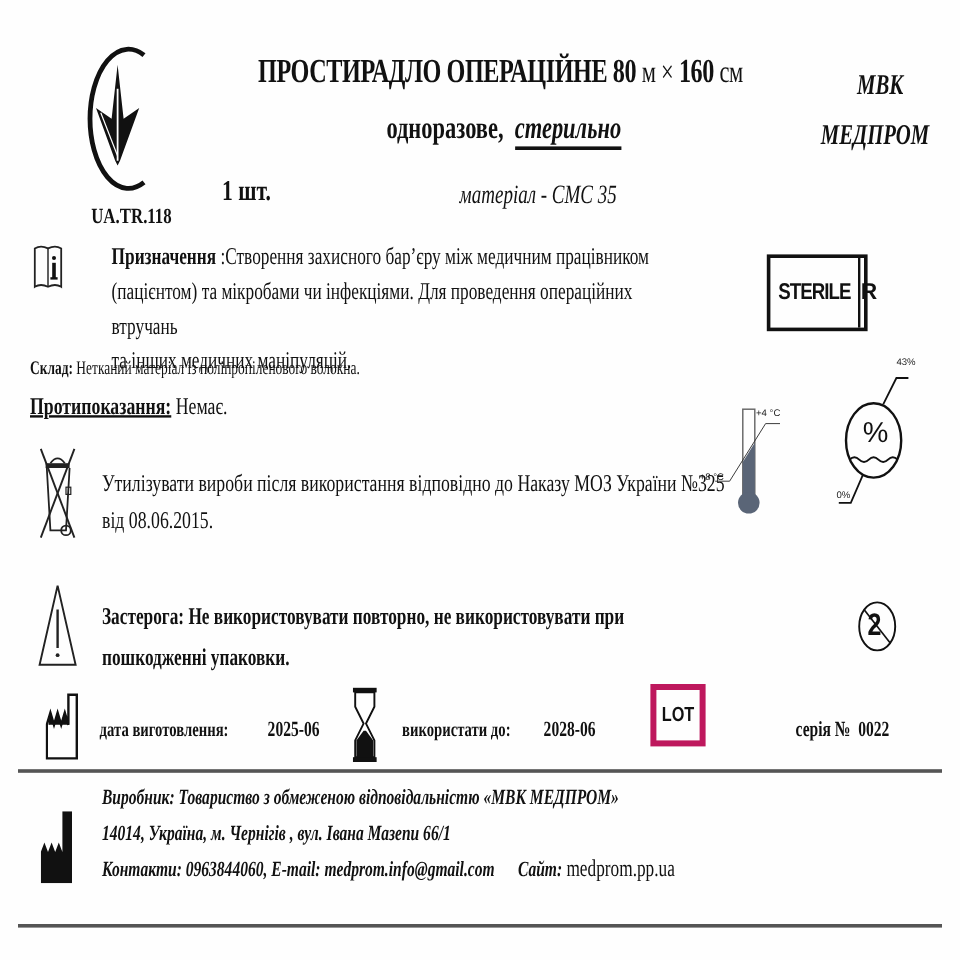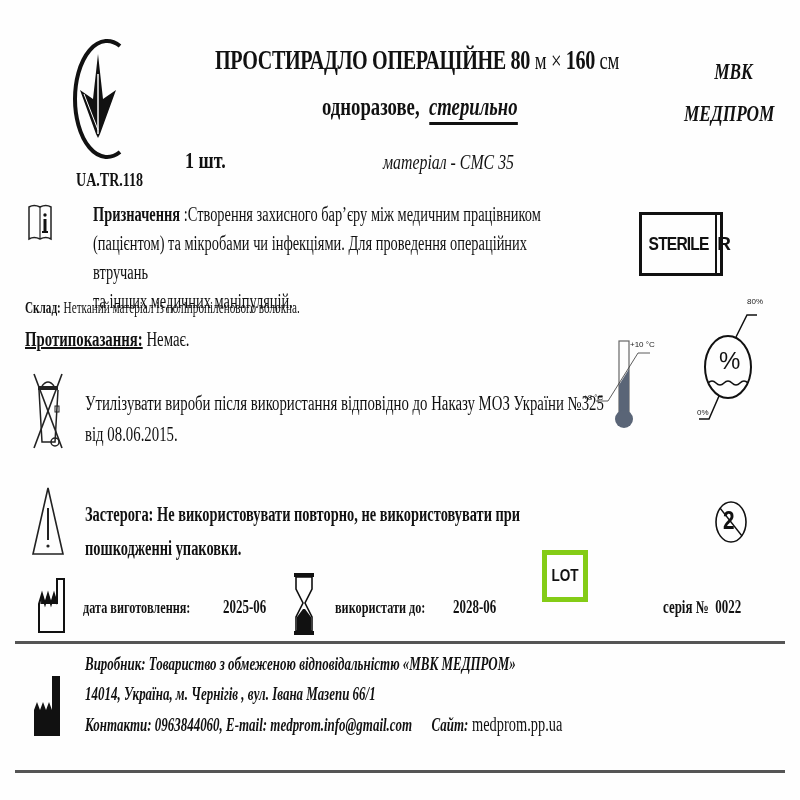--- a/index.html
+++ b/index.html
@@ -34,21 +34,21 @@
     .hr { height: 3px; background: #555; left: 15px; width: 770px; }
 
     .mfr { left: 85px; top: 649px; font-size: 18px; line-height: 30px; font-style: italic; font-weight: bold; transform: scaleX(0.72); transform-origin: left top; white-space: nowrap; }
     .mfr .site { font-style: normal; font-weight: normal; font-size: 20px; }
 
     .sterile-box { left: 639px; top: 212px; width: 84px; height: 64px; border: 3px solid #111; display: flex; }
     .sterile-box .s1 { flex: 0 0 59px; border-right: 2px solid #111; display: flex; align-items: center; font-family: "Liberation Sans", sans-serif; font-weight: bold; font-size: 19px; letter-spacing: -1px; }
     .sterile-box .s1 span { transform: scaleX(0.82); display: inline-block; }
     .sterile-box .s2 { flex: 1; display: flex; align-items: center; justify-content: center; font-family: "Liberation Sans", sans-serif; font-weight: bold; font-size: 19px; }
 
-    .lot-box { left: 542px; top: 550px; width: 46px; height: 52px; border: 5px solid #84cc16; display: flex; align-items: center; justify-content: center; font-family: "Liberation Sans", sans-serif; font-weight: bold; font-size: 17px; }
+    .lot-box { left: 542px; top: 570px; width: 46px; height: 52px; border: 5px solid #be185d; display: flex; align-items: center; justify-content: center; font-family: "Liberation Sans", sans-serif; font-weight: bold; font-size: 17px; }
     .lot-box span { transform: scaleX(0.8); display: inline-block; }
 
     .tiny { font-family: "Liberation Sans", sans-serif; font-size: 8px; color: #222; white-space: nowrap; }
   </style>
 </head>
 <body>
 
 <div class="abs" style="left:68px; top:34px; width:60px; height:130px;">
   <svg width="60" height="130" viewBox="0 0 60 130">
     <path d="M52 12 A32 58 0 1 0 52 118" fill="none" stroke="#111" stroke-width="4"></path>
@@ -108,33 +108,33 @@
   <span class="lbl">Протипоказання:</span><span>  Немає.</span>
 </div>
 
 <div class="abs" style="left:580px; top:335px; width:90px; height:100px;">
   <svg width="90" height="100" viewBox="0 0 90 100">
     <rect x="39" y="6" width="10" height="74" fill="none" stroke="#666" stroke-width="1.2"></rect>
     <path d="M39 50 L49 34 L49 80 L39 80 Z" fill="#5a6577"></path>
     <circle cx="44" cy="84" r="9" fill="#5a6577"></circle>
     <polyline points="16,66 28,66 58,18 70,18" fill="none" stroke="#333" stroke-width="0.8"></polyline>
   </svg>
-  <span class="abs tiny" style="left:50px; top:5px;">+10 °C</span>
+  <span class="abs tiny" style="left:50px; top:5px;">+4 °C</span>
   <span class="abs tiny" style="left:3px; top:58px;">+8 °C</span>
 </div>
 
 <div class="abs" style="left:695px; top:295px; width:80px; height:135px;">
   <svg width="80" height="135" viewBox="0 0 80 135">
     <ellipse cx="33" cy="72" rx="23" ry="31" fill="none" stroke="#111" stroke-width="2"></ellipse>
     <path d="M13 88 Q17 84 21 88 Q25 92 29 88 Q33 84 37 88 Q41 92 45 88 Q49 84 53 88" fill="none" stroke="#111" stroke-width="1.6"></path>
     <polyline points="41,42 52,20 62,20" fill="none" stroke="#111" stroke-width="1.5"></polyline>
     <polyline points="24,101 14,124 4,124" fill="none" stroke="#111" stroke-width="1.5"></polyline>
   </svg>
   <span class="abs" style="left:24px; top:52px; font-family:'Liberation Sans',sans-serif; font-size:24px;">%</span>
-  <span class="abs tiny" style="left:52px; top:2px;">80%</span>
+  <span class="abs tiny" style="left:52px; top:2px;">43%</span>
   <span class="abs tiny" style="left:2px; top:113px;">0%</span>
 </div>
 
 <div class="abs" style="left:32px; top:372px;">
   <svg width="32" height="78" viewBox="0 0 32 78">
     <path d="M10 14 Q16 6 22 14" fill="none" stroke="#222" stroke-width="1.5"></path>
     <rect x="6" y="14" width="20" height="4" fill="#222"></rect>
     <path d="M7 18 L10 70 L23 70 L26 18" fill="none" stroke="#222" stroke-width="1.5"></path>
     <rect x="23" y="34" width="4" height="6" fill="none" stroke="#222" stroke-width="1"></rect>
     <circle cx="23" cy="70" r="4" fill="none" stroke="#222" stroke-width="1.5"></circle>

